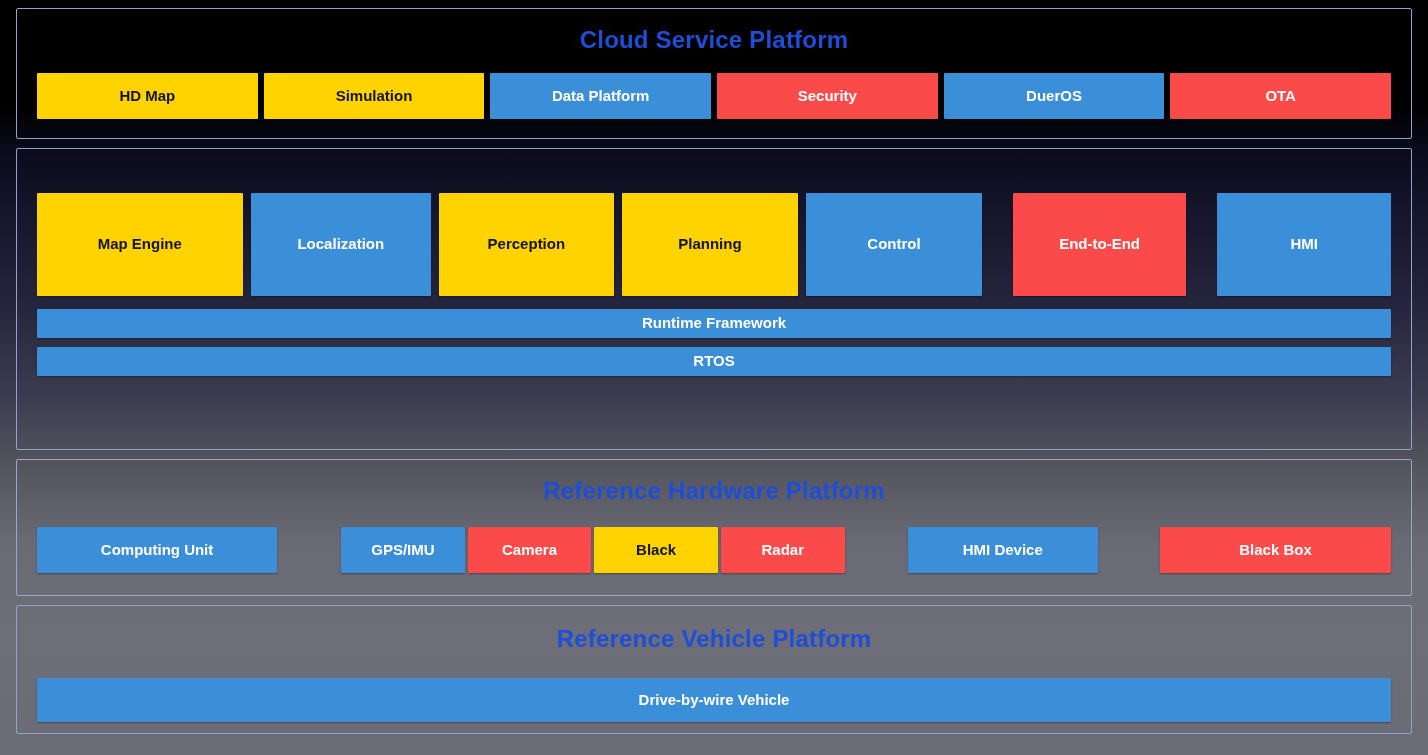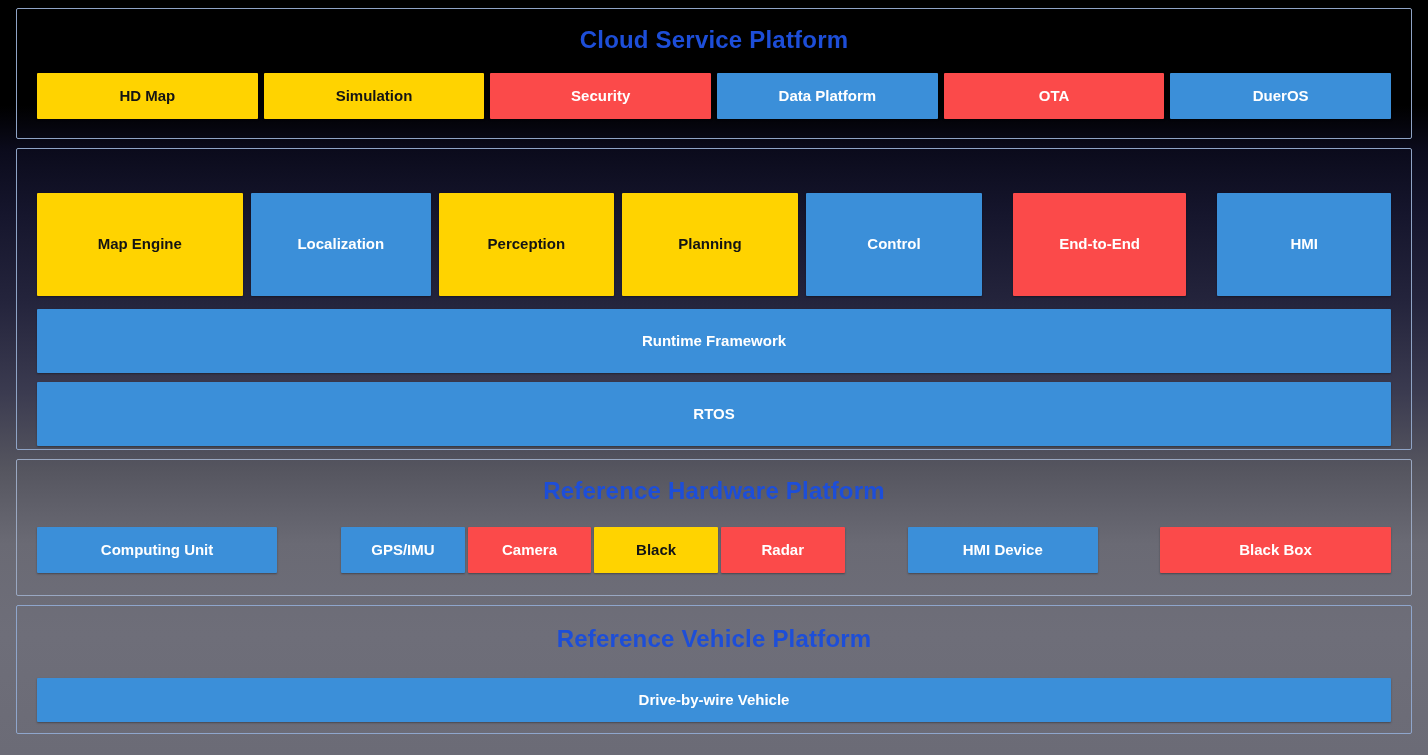--- a/index.html
+++ b/index.html
@@ -108,21 +108,21 @@
 
   
   .sw-bars {
     width: 100%;
     padding: 0 20px;
     margin-top: 13px;
     display: flex;
     flex-direction: column;
     gap: 9px;
   }
-  .sw-bars .box { width: 100%; height: 64px; }
+  .sw-bars .box { width: 100%; height: 29px; }
 
   
   .hw-row {
     width: 100%;
     padding: 0 20px;
     margin-top: 24px;
     display: flex;
     align-items: stretch;
     gap: 0;
   }
@@ -143,24 +143,24 @@
 </head>
 <body>
 
 <div id="diagram">
 
   <section class="layer layer-cloud">
     <h2 class="layer-title">Cloud Service Platform</h2>
     <div class="cloud-row">
       <div class="box yellow">HD Map</div>
       <div class="box yellow">Simulation</div>
+      <div class="box blue">Data Platform</div>
       <div class="box red">Security</div>
-      <div class="box blue">Data Platform</div>
+      <div class="box blue">DuerOS</div>
       <div class="box red">OTA</div>
-      <div class="box blue">DuerOS</div>
     </div>
   </section>
 
   <section class="layer layer-software">
 
     <div class="sw-modules">
       <div class="box yellow" style="flex:206">Map Engine</div>
       <div class="sw-gap-sm"></div>
       <div class="box blue" style="flex:181">Localization</div>
       <div class="sw-gap-sm"></div>

